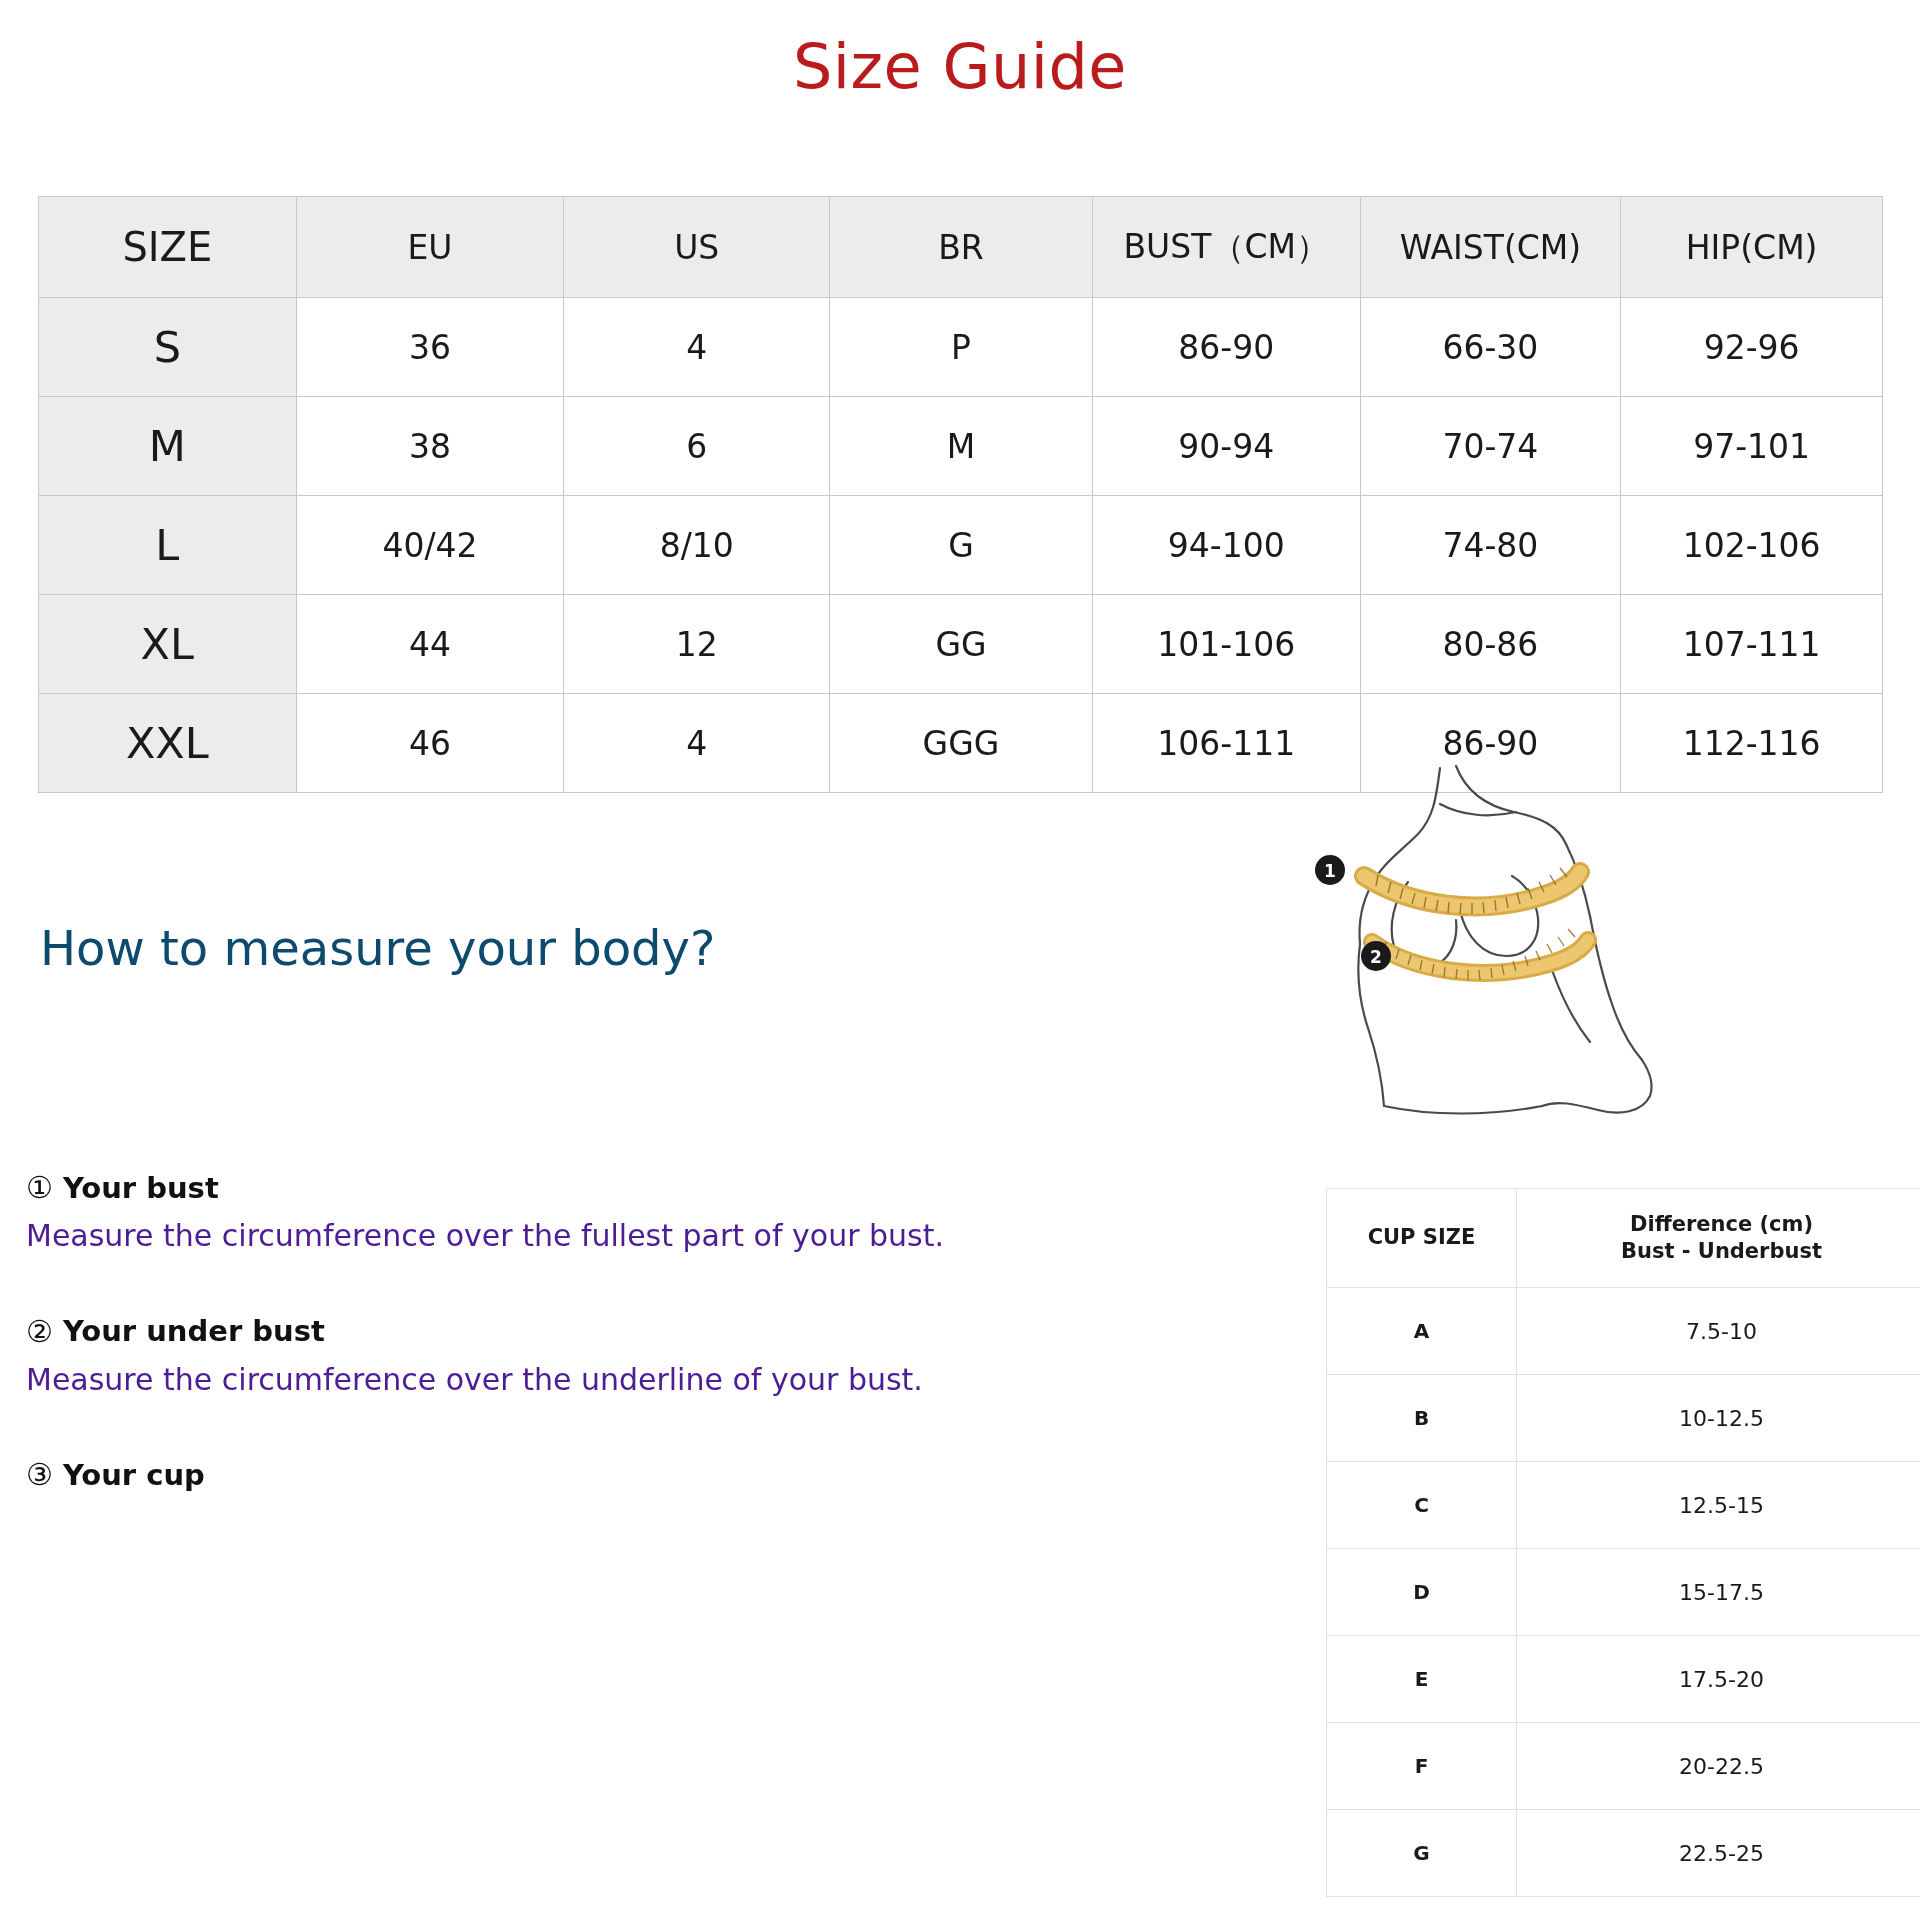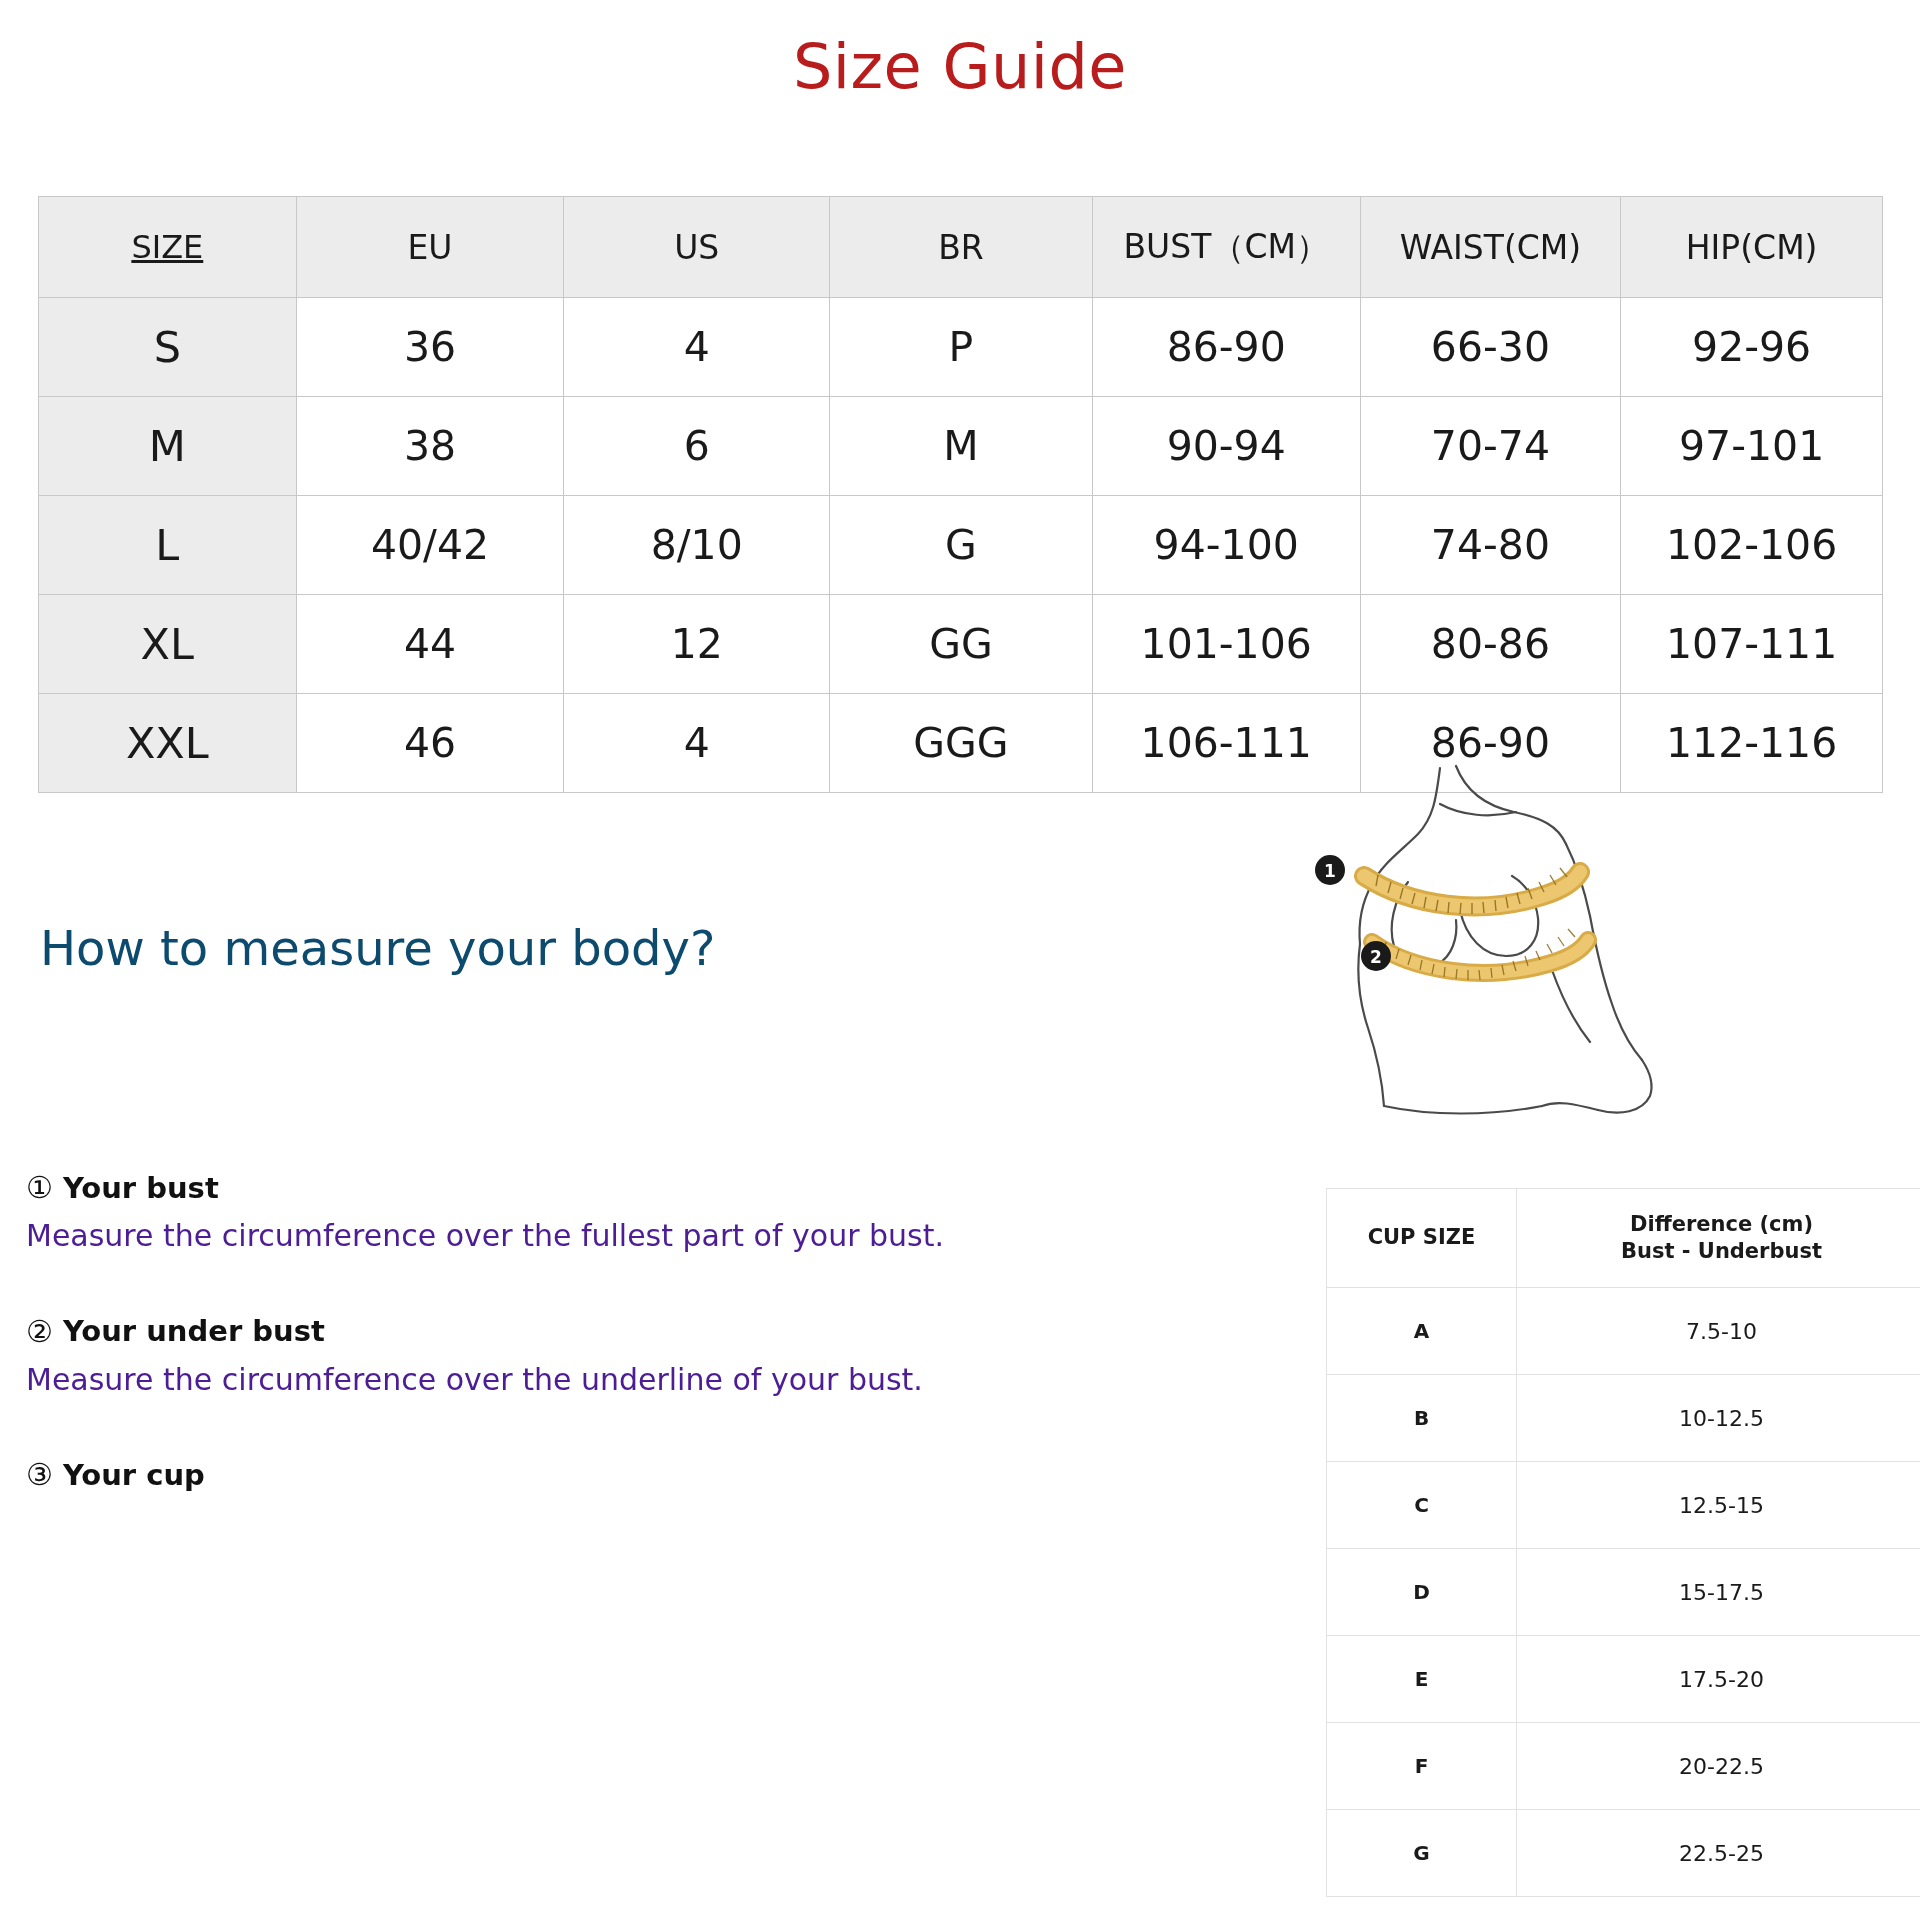--- a/index.html
+++ b/index.html
@@ -50,26 +50,25 @@
     text-align: center;
     font-weight: 400;
     color: #1a1a1a;
   }
   table.size-table thead th {
     background: #ececec;
     height: 98px;
     font-size: 33px;
   }
   table.size-table thead th.first-col {
-    font-size: 32px;
-    text-decoration: underline;
+    font-size: 40px;
   }
   table.size-table tbody td {
     height: 96px;
-    font-size: 41px;
+    font-size: 33px;
     background: #ffffff;
   }
   table.size-table tbody td.first-col {
     background: #ececec;
     font-size: 43px;
   }
   .col-size { width: 255px; }
   .col-eu   { width: 265px; }
   .col-us   { width: 263px; }
   .col-br   { width: 260px; }

